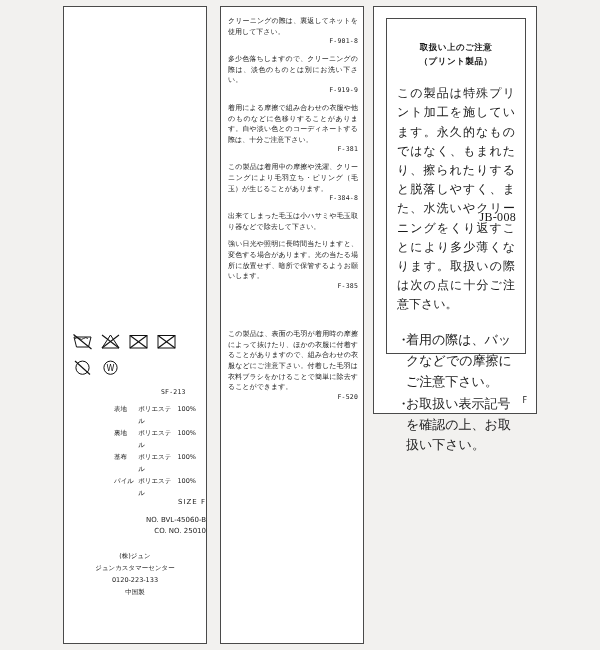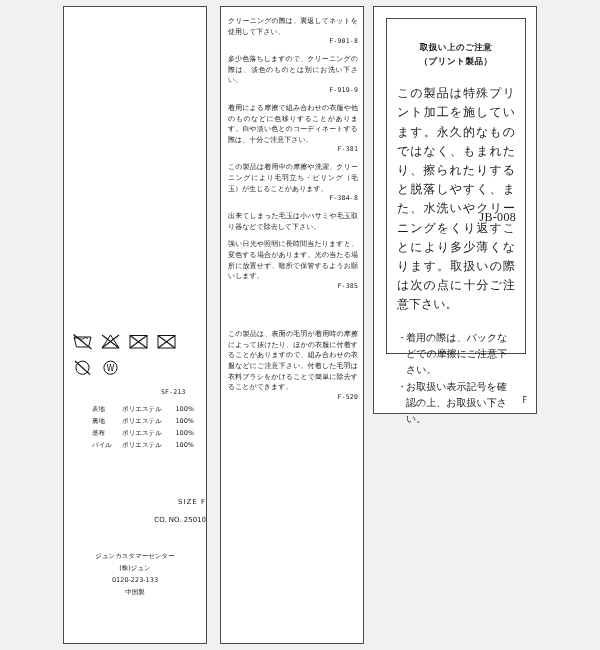--- a/index.html
+++ b/index.html
@@ -80,20 +80,22 @@
     position: absolute;
     left: 28px;
     top: 396px;
     width: 104px;
     font-size: 6.5px;
     line-height: 1.85;
     font-family: "DejaVu Sans", sans-serif;
   }
   .fabric-row {
     display: flex;
+    justify-content: space-between;
+    margin-left: 22px;
   }
   .fabric-row .f-name { width: 30px; text-align: left; }
   .fabric-row .f-mat  { width: 48px; text-align: left; }
   .fabric-row .f-pct  { width: 24px; text-align: right; }
 
   .size-block {
     position: absolute;
     left: 0;
     top: 490px;
     width: 100%;
@@ -159,21 +161,21 @@
     letter-spacing: 0.5px;
   }
   .right-body {
     margin: 16px 10px 16px 10px;
     font-size: 12px;
     line-height: 1.6;
     text-align: justify;
   }
   .right-list {
     margin: 7px 10px 0 12px;
-    font-size: 10px;
+    font-size: 13px;
     line-height: 1.6;
   }
   .right-list .li { position: relative; padding-left: 7px; margin-bottom: 1px; }
   .right-list .li:before {
     content: "\30FB";
     position: absolute;
     left: -2px;
     top: 0;
   }
   .jb-code {
@@ -266,26 +268,27 @@
       </div>
       <div class="fabric-row">
         <span class="f-name">パイル</span>
         <span class="f-mat">ポリエステル</span>
         <span class="f-pct">100%</span>
       </div>
     </div>
 
     <div class="size-block">
       <div class="size-line">SIZE F</div>
+      <div>NO. BVL-45060-B</div>
       <div>CO. NO.  25010</div>
     </div>
 
     <div class="addr-block">
+      <div>(株)ジュン</div>
       <div>ジュンカスタマーセンター</div>
-      <div>(株)ジュン</div>
       <div>0120-223-133</div>
       <div>中国製</div>
     </div>
   </div>
 
   <div class="panel" id="panel-middle">
     <div class="mid-top">
       <p class="para">
         <span>クリーニングの際は、裏返してネットを使用して下さい。</span>
         <span class="code-right">F-901-8</span>

